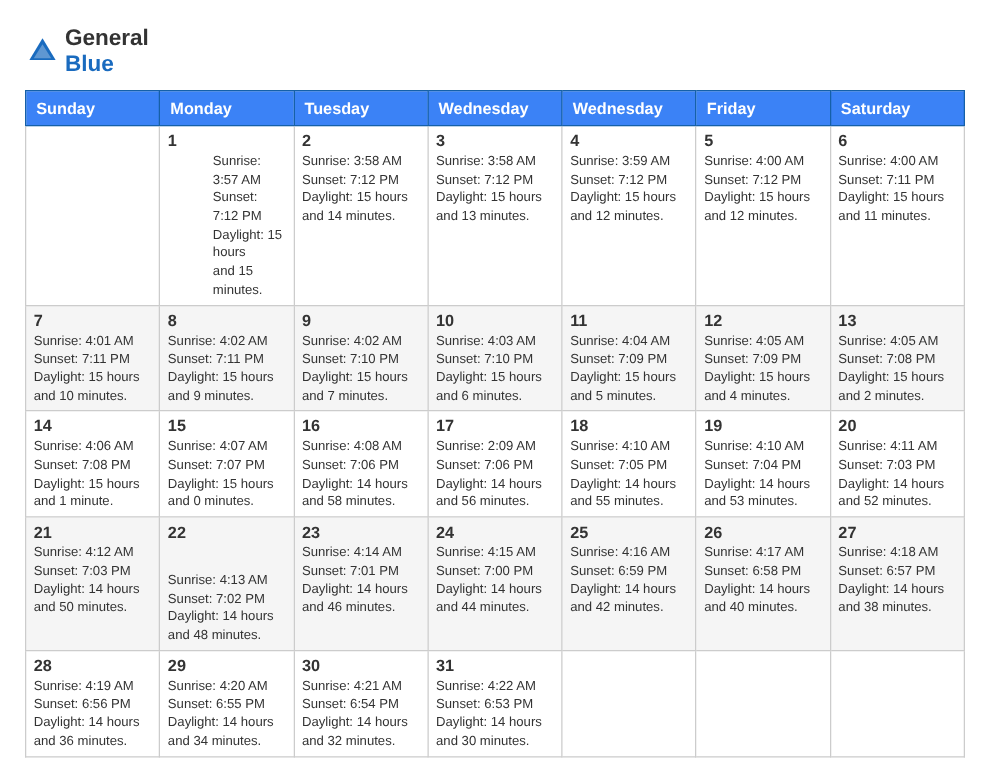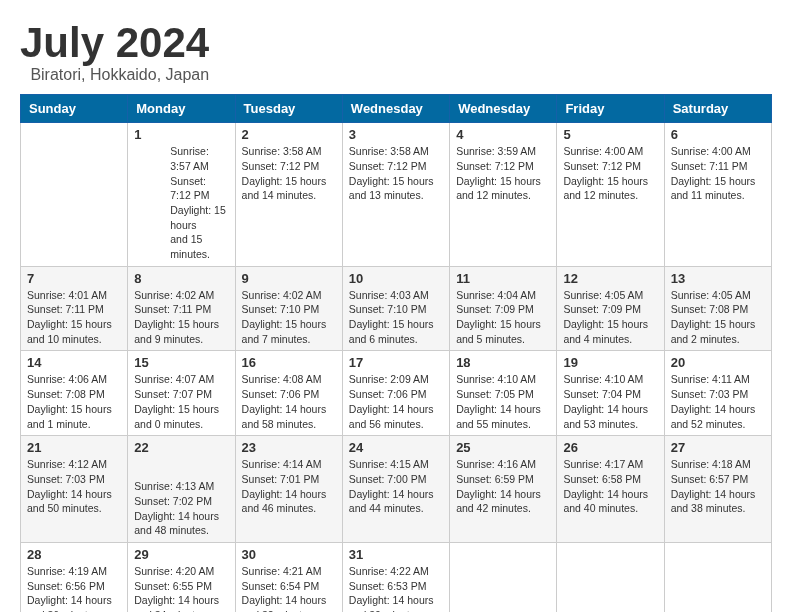--- a/index.html
+++ b/index.html
@@ -78,29 +78,35 @@
     .day-info {
       font-size: 10.5px;
       line-height: 1.4;
       color: #333;
     }
     .empty-cell {
       background: #f9f9f9;
     }
     tr:nth-child(odd) td { background-color: #fff; }
     tr:nth-child(even) td { background-color: #f5f5f5; }
-    .calendar-table thead tr th { background-color: #0369a1; }
+    .calendar-table thead tr th { background-color: #3b82f6; }
   </style>
 </head>
 <body>
 
 <div class="header-section">
-  <div class="title-section">
-    <div class="main-title">July 2024</div>
-    <div class="subtitle">Biratori, Hokkaido, Japan</div>
+  <div class="logo">
+    <svg class="logo-icon" viewBox="0 0 40 40">
+      <polygon points="20,5 35,30 5,30" fill="#1a6bbf"></polygon>
+      <polygon points="20,12 30,28 10,28" fill="#fff" opacity="0.3"></polygon>
+    </svg>
+    <div>
+      <span class="logo-text-general">General</span><br>
+      <span class="logo-text-blue">Blue</span>
+    </div>
   </div>
 </div>
 
 <table class="calendar-table">
   <thead>
     <tr id="weekday-header">
     <th>Sunday</th>
         <th>Monday</th>
         <th>Tuesday</th>
         <th>Wednesday</th>

